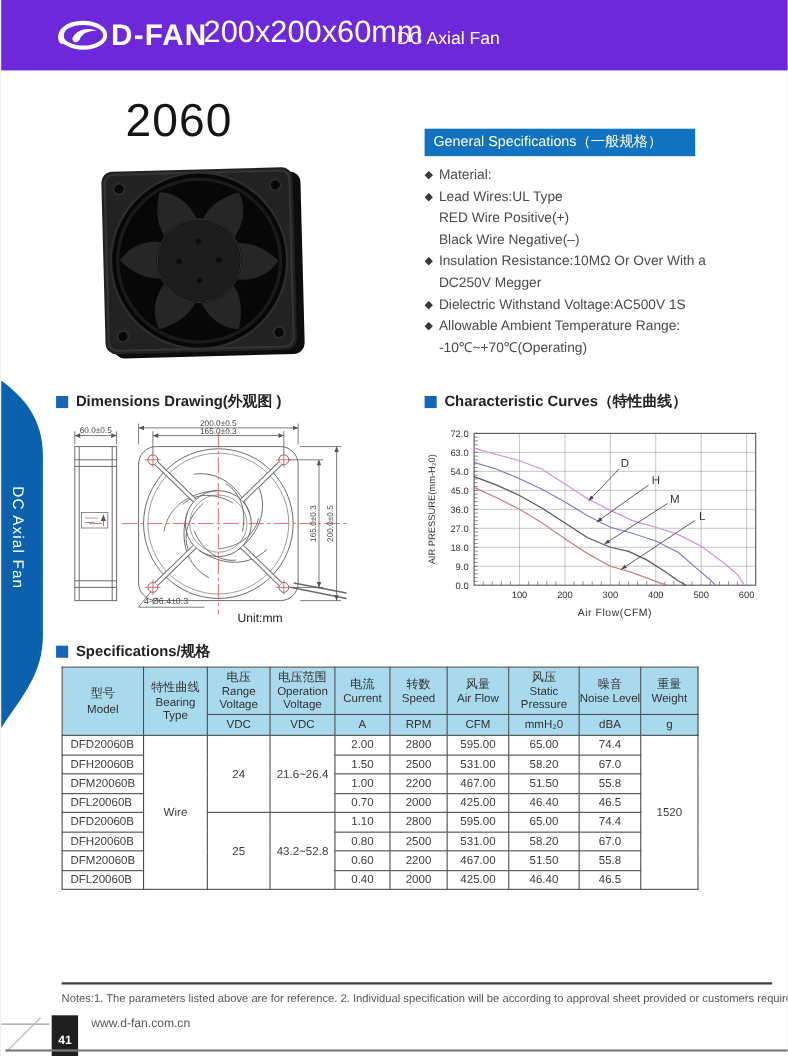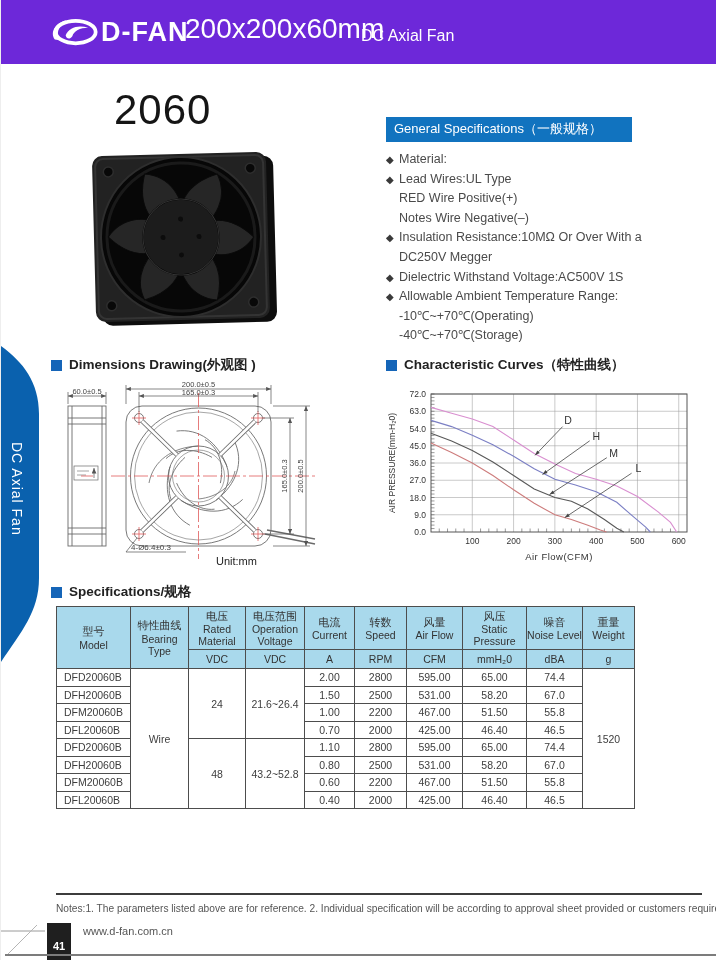--- a/index.html
+++ b/index.html
@@ -121,45 +121,41 @@
         <div class="gs-line">
           <span class="gs-bullet">◆</span>
           <span>Lead Wires:UL Type</span>
         </div>
         <div class="gs-line">
           <span class="gs-bullet"></span>
           <span>RED Wire Positive(+)</span>
         </div>
         <div class="gs-line">
           <span class="gs-bullet"></span>
-          <span>Notes Wire Negative(–)</span>
+          <span>Black Wire Negative(–)</span>
         </div>
         <div class="gs-line">
           <span class="gs-bullet">◆</span>
           <span>Insulation Resistance:10MΩ Or Over With a</span>
         </div>
         <div class="gs-line">
           <span class="gs-bullet"></span>
           <span>DC250V Megger</span>
         </div>
         <div class="gs-line">
           <span class="gs-bullet">◆</span>
           <span>Dielectric Withstand Voltage:AC500V 1S</span>
         </div>
         <div class="gs-line">
           <span class="gs-bullet">◆</span>
           <span>Allowable Ambient Temperature Range:</span>
         </div>
         <div class="gs-line">
           <span class="gs-bullet"></span>
           <span>-10℃~+70℃(Operating)</span>
-        </div>
-        <div class="gs-line">
-          <span class="gs-bullet"></span>
-          <span>-40℃~+70℃(Storage)</span>
         </div>
       </div>
   </div>
 
   <div class="sec-title" id="sec-dim">
     <span class="sec-sq"></span>
     <span>Dimensions Drawing(外观图 )</span>
   </div>
   <div class="sec-title" id="sec-curve">
     <span class="sec-sq"></span>
@@ -413,21 +409,21 @@
           <th rowspan="2">
             <div class="cn">型号</div>
             <div class="en">Model</div>
           </th>
           <th rowspan="2">
             <div class="cn">特性曲线</div>
             <div class="en">Bearing Type</div>
           </th>
           <th>
             <div class="cn">电压</div>
-            <div class="en">Rated Material</div>
+            <div class="en">Range Voltage</div>
           </th>
           <th>
             <div class="cn">电压范围</div>
             <div class="en">Operation Voltage</div>
           </th>
           <th>
             <div class="cn">电流</div>
             <div class="en">Current</div>
           </th>
           <th>
@@ -494,21 +490,21 @@
         <tr>
           <td class="model">DFL20060B</td>
           <td>0.70</td>
           <td>2000</td>
           <td>425.00</td>
           <td>46.40</td>
           <td>46.5</td>
         </tr>
         <tr>
           <td class="model">DFD20060B</td>
-          <td rowspan="4">48</td>
+          <td rowspan="4">25</td>
           <td rowspan="4">43.2~52.8</td>
           <td>1.10</td>
           <td>2800</td>
           <td>595.00</td>
           <td>65.00</td>
           <td>74.4</td>
         </tr>
         <tr>
           <td class="model">DFH20060B</td>
           <td>0.80</td>

